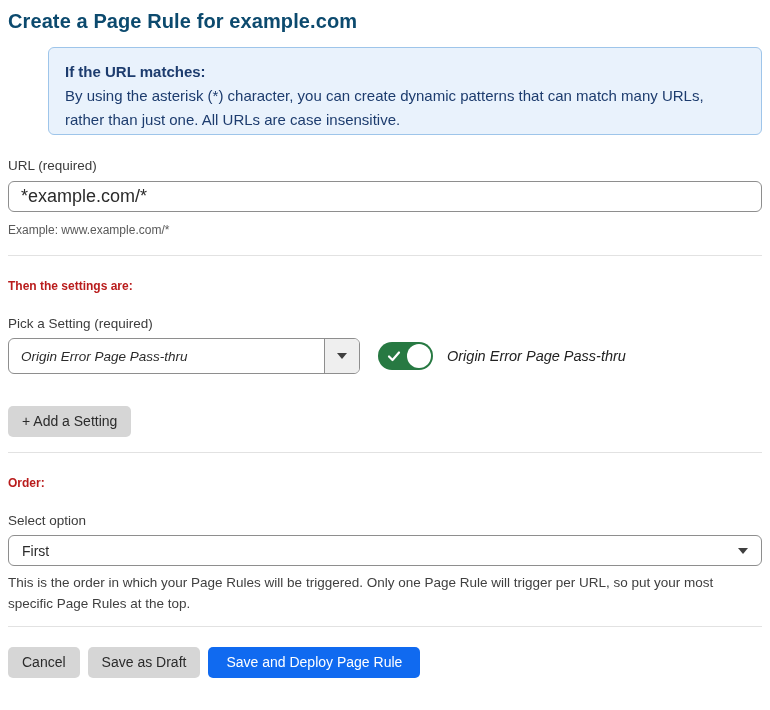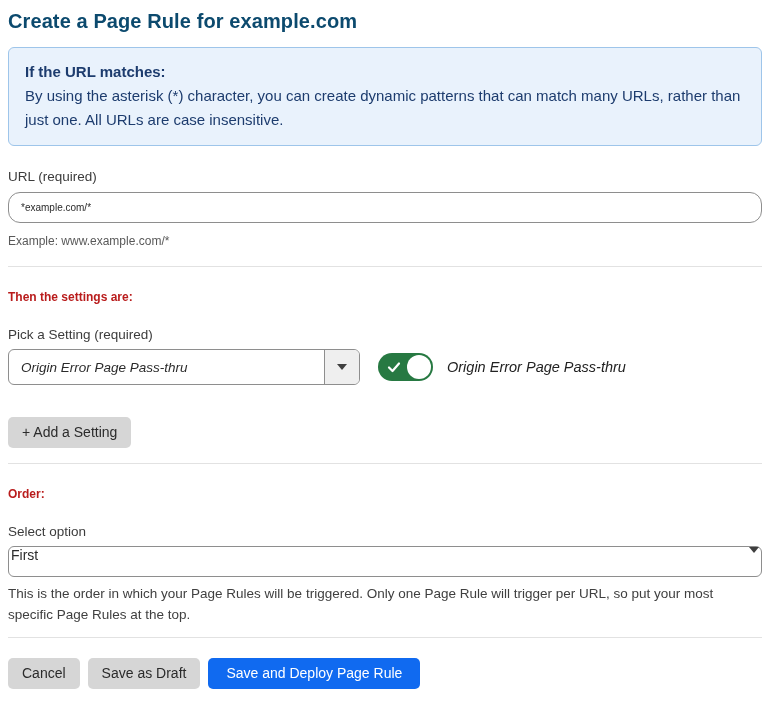--- a/index.html
+++ b/index.html
@@ -19,24 +19,25 @@
     color: #0c4a6e;
     letter-spacing: 0.1px;
     margin-bottom: 14px;
   }
 
   
   .info-box {
     background: #e9f2fc;
     border: 1px solid #9ec5ea;
     border-radius: 6px;
-    padding: 12px 16px 13px 16px;
+    padding: 12px 16px 2px 16px;
     color: #1d3c6e;
     font-size: 15px;
     line-height: 24px;
+    margin-left: 40px;
   }
   .info-box .info-heading {
     font-weight: bold;
     font-size: 15px;
     color: #1d3c6e;
   }
   .info-box .info-body { max-width: 720px; }
   .info-link {
     color: #2161c6;
     text-decoration: underline;
@@ -48,23 +49,23 @@
     display: block;
     font-size: 13.5px;
     color: #3c3c3c;
     margin-top: 23px;
     margin-bottom: 8px;
   }
   .text-input {
     width: 100%;
     height: 31px;
     border: 1px solid #8e8e8e;
-    border-radius: 12px;
+    border-radius: 6px;
     padding: 0 12px;
-    font-size: 10px;
+    font-size: 18px;
     font-family: "Liberation Sans", sans-serif;
     color: #2b2b2b;
     background: #ffffff;
     outline: none;
   }
   .helper-text {
     font-size: 12px;
     color: #595959;
     margin-top: 8px;
     line-height: 20px;
@@ -180,23 +181,23 @@
   .add-setting-btn { margin-top: 32px; }
 
   
   .order-select {
     width: 100%;
     height: 31px;
     border: 1px solid #8e8e8e;
     border-radius: 6px;
     background: #ffffff;
     display: flex;
-    align-items: flex-start;
+    align-items: center;
     justify-content: space-between;
-    padding: 0 2px;
+    padding: 0 13px;
     font-size: 14px;
     color: #2b2b2b;
     cursor: pointer;
     margin-top: 7px;
   }
   .order-helper {
     font-size: 13.5px;
     color: #404040;
     line-height: 21px;
     margin-top: 6px;

